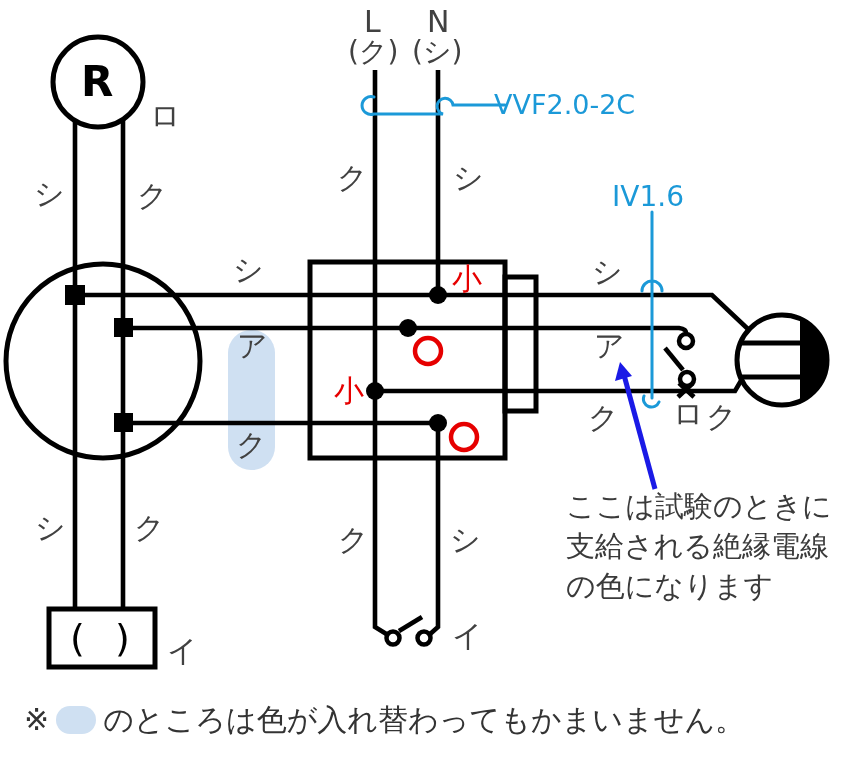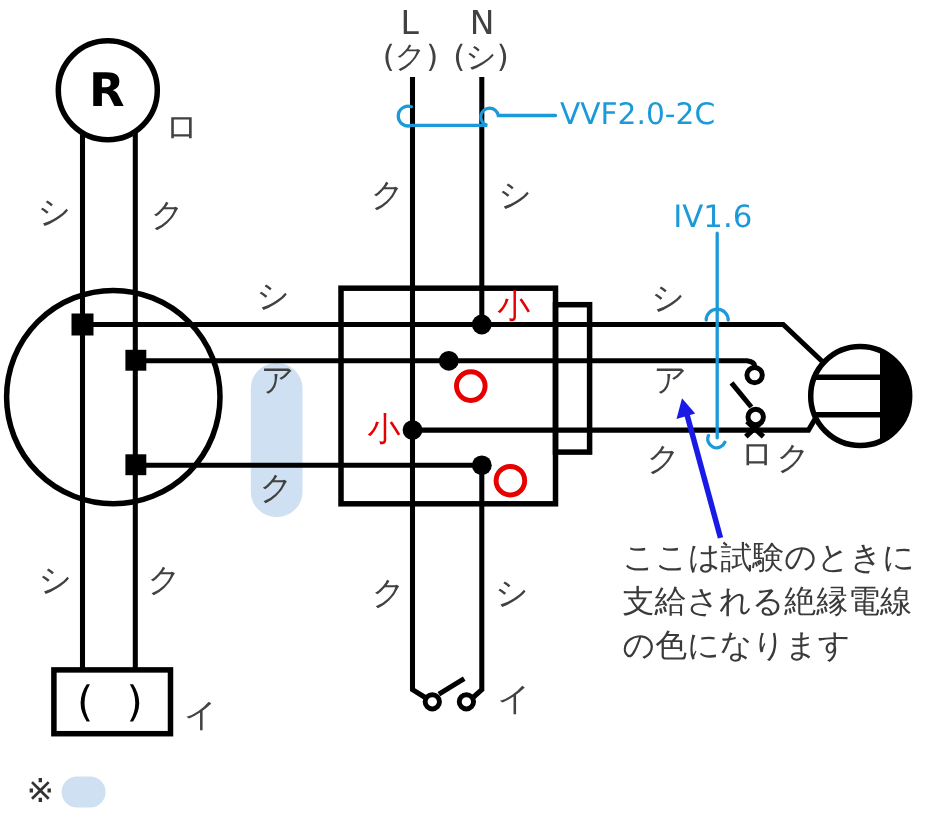--- a/index.html
+++ b/index.html
@@ -98,21 +98,21 @@
       <path d="M655,489 L624,375" stroke="#1a1ae6" stroke-width="5" fill="none"></path>
       <polygon points="620,362 632,376 615,381" fill="#1a1ae6"></polygon>
     </g>
   </svg>
 
   <span class="lbl" style="left:364px;top:7px;">L</span>
   <span class="lbl" style="left:427px;top:7px;">N</span>
   <span class="lbl small28" style="left:348px;top:38px;">(ク)</span>
   <span class="lbl small28" style="left:412px;top:38px;">(シ)</span>
 
-  <span class="lbl blue" style="left:509px;top:91px;">VVF2.0-2C</span>
+  <span class="lbl blue" style="left:494px;top:91px;">VVF2.0-2C</span>
   <span class="lbl blue iv" style="left:612px;top:183px;">IV1.6</span>
 
   <span class="lbl rletter" style="left:81px;top:61px;">R</span>
   <span class="lbl" style="left:150px;top:101px;">ロ</span>
   <span class="lbl" style="left:34px;top:179px;">シ</span>
   <span class="lbl" style="left:137px;top:181px;">ク</span>
 
   <span class="lbl" style="left:337px;top:163px;">ク</span>
   <span class="lbl" style="left:453px;top:163px;">シ</span>
 
@@ -140,15 +140,16 @@
 
   <div class="note">
     <div>ここは試験のときに</div>
     <div>支給される絶縁電線</div>
     <div>の色になります</div>
   </div>
 
   <div class="footnote">
     <span>※</span>
     <span class="swatch"></span>
+    <span>のところは色が入れ替わってもかまいません。</span>
   </div>
 
 </div>
 
 </body></html>

